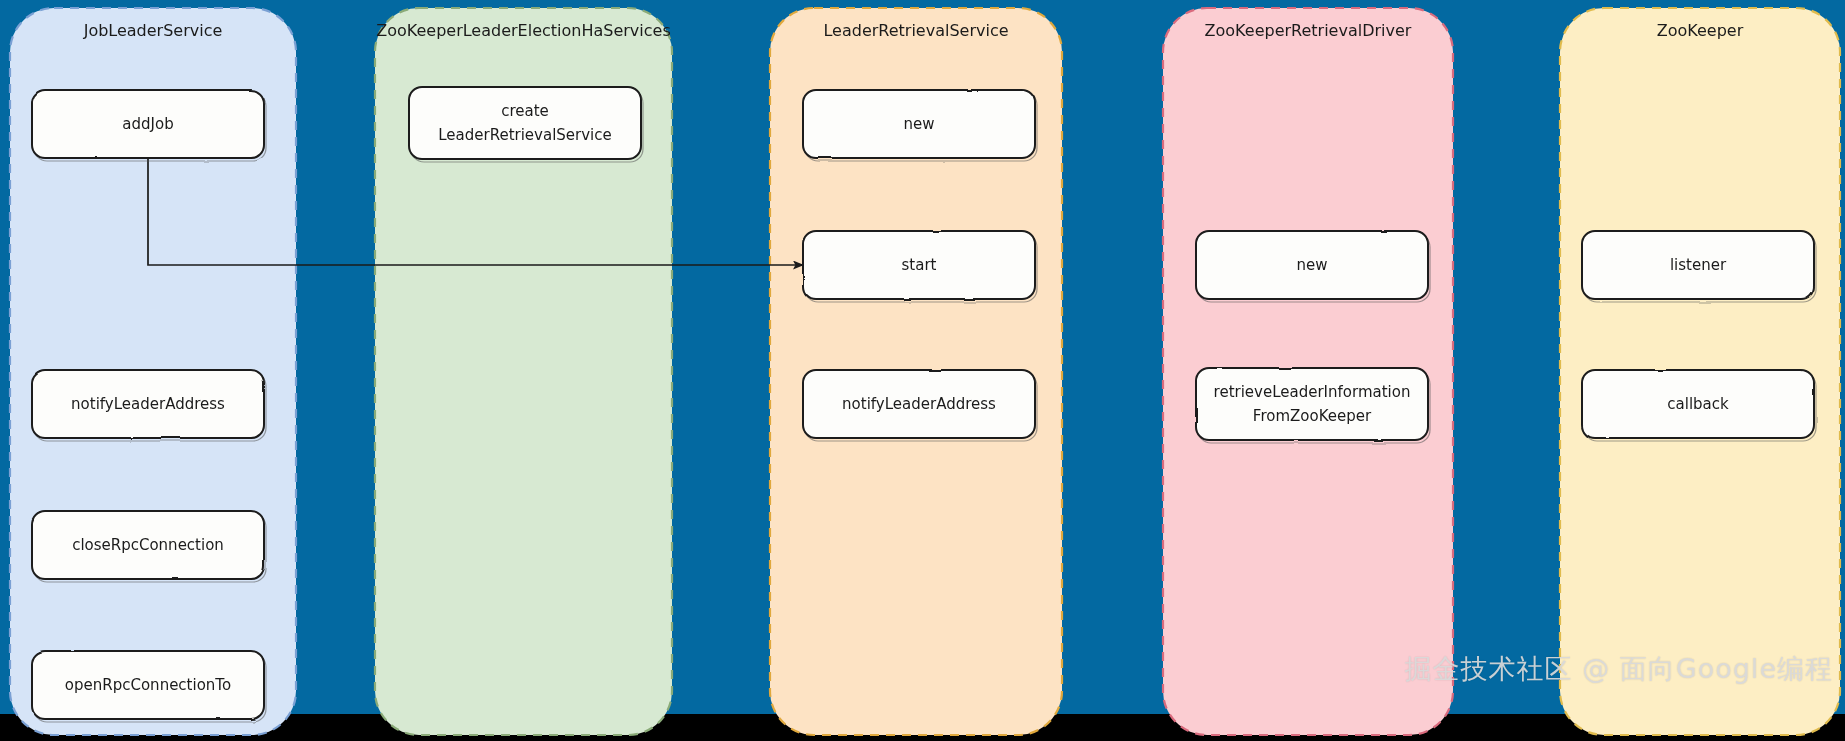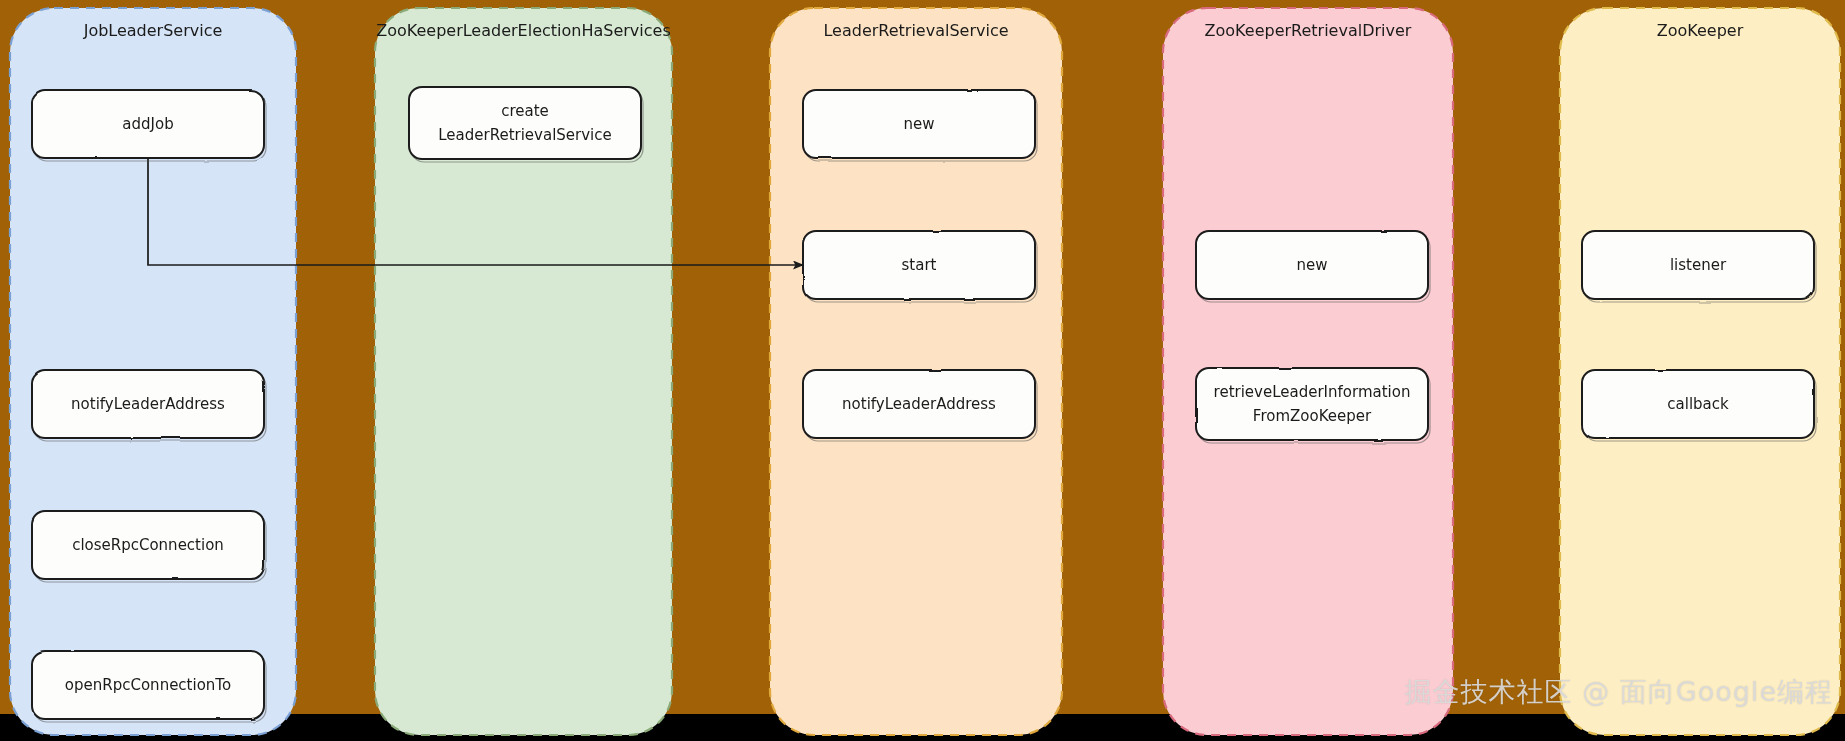--- a/index.html
+++ b/index.html
@@ -1,21 +1,21 @@
 <!DOCTYPE html>
 <html><head>
 <meta charset="utf-8">
 <style>
   html,body{margin:0;padding:0;background:#000;}
   body{width:1845px;height:741px;overflow:hidden;font-family:"DejaVu Sans",sans-serif;}
-  #stage{position:relative;width:1845px;height:714px;background:#a16207;text-align:right;}
+  #stage{position:relative;width:1845px;height:714px;background:#0369a1;text-align:right;}
   svg#diagram{position:absolute;left:0;top:0;width:1845px;height:741px;display:block;}
   .lane-title{font-family:"DejaVu Sans",sans-serif;font-size:16px;fill:#1b1b1b;text-anchor:middle;}
   .node-label{font-family:"DejaVu Sans",sans-serif;font-size:15px;fill:#1b1b1b;text-anchor:middle;}
-  .watermark{position:absolute;right:12px;bottom:4px;font-family:"DejaVu Sans",sans-serif;
+  .watermark{position:absolute;right:12px;bottom:27px;font-family:"DejaVu Sans",sans-serif;
              font-size:27px;color:#d9d9d9;opacity:.92;white-space:nowrap;letter-spacing:1px;
              text-shadow:0 0 2px rgba(0,0,0,.15);}
 </style>
 </head>
 <body>
 
 <div id="stage">
   <svg id="diagram" viewBox="0 0 1845 741" xmlns="http://www.w3.org/2000/svg">
     <defs>
       <marker id="arrowhead" markerWidth="11" markerHeight="9" refX="10" refY="4.5" orient="auto" markerUnits="userSpaceOnUse">

